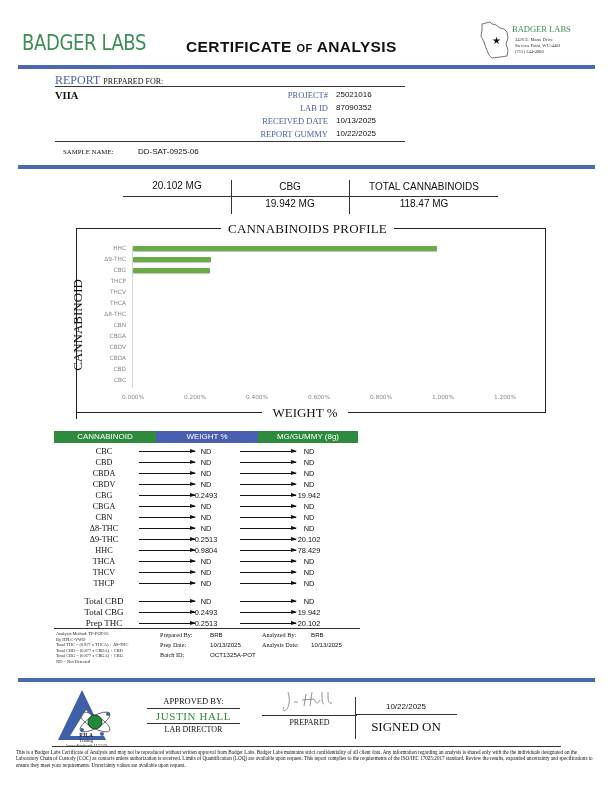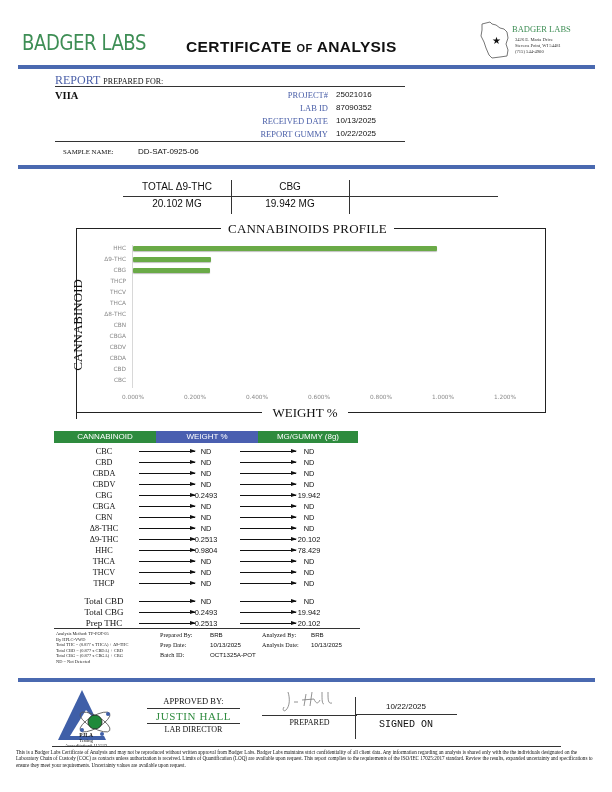--- a/index.html
+++ b/index.html
@@ -135,29 +135,32 @@
 <div id="sample" class="abs">
   <span class="k">SAMPLE NAME:</span>
   <span>DD-SAT-0925-06</span>
 </div>
 
 <div class="abs bluebar" style="left:18px;top:165px;width:577px;"></div>
 
 <div id="summary" class="abs">
   <div class="mid"></div>
   <div class="col" style="left:18px;width:108px;">
-    <div class="h">TOTAL Δ9-THC</div>
     <div class="v">20.102 MG</div>
   </div>
   <div class="divider" style="left:126px;"></div>
   <div class="col" style="left:126px;width:118px;">
     <div class="h">CBG</div>
     <div class="v">19.942 MG</div>
   </div>
   <div class="divider" style="left:244px;"></div>
+  <div class="col" style="left:244px;width:150px;">
+    <div class="h">TOTAL CANNABINOIDS</div>
+    <div class="v">118.47 MG</div>
+  </div>
 </div>
 
 <div id="cannabinoid-chart">
   <div id="chart-frame-l" class="abs"></div>
   <div id="chart-frame-t1" class="abs"></div>
   <div id="chart-frame-t2" class="abs"></div>
   <div id="chart-frame-r" class="abs"></div>
   <div id="chart-frame-b1" class="abs"></div>
   <div id="chart-frame-b2" class="abs"></div>
   <div id="chart-title" class="abs">CANNABINOIDS PROFILE</div>
@@ -464,17 +467,17 @@
     <path d="M26 4 L24 16 M32 2 L30 16 M22 10 L34 9 C36 14 38 14 40 10 M42 2 C42 10 42 14 44 14 M48 2 C48 10 48 14 52 13" fill="none" stroke="#777" stroke-width="0.8"></path>
   </svg>
   <div style="position:absolute;left:0;top:25px;width:95px;height:1px;background:#333;"></div>
   <div style="position:absolute;left:0;top:28px;width:95px;text-align:center;font-family:'Liberation Serif',serif;font-size:8px;">PREPARED</div>
 </div>
 
 <div id="signed" class="abs">
   <div style="position:absolute;left:0;top:0;width:1px;height:42px;background:#333;"></div>
   <div style="position:absolute;left:0;top:17px;width:102px;height:1px;background:#333;"></div>
   <div style="position:absolute;left:6px;top:5px;width:90px;text-align:center;font-size:8px;">10/22/2025</div>
-  <div style="position:absolute;left:6px;top:22px;width:90px;text-align:center;font-family:Liberation Mono, monospace;font-size:10px;">SIGNED ON</div>
+  <div style="position:absolute;left:6px;top:22px;width:90px;text-align:center;font-family:Liberation Serif, serif;font-size:13px;">SIGNED ON</div>
 </div>
 
 <div id="footer-line" class="abs"></div>
 <div id="footer" class="abs">This is a Badger Labs Certificate of Analysis and may not be reproduced without written approval from Badger Labs. Badger Labs maintains strict confidentiality of all client data. Any information regarding an analysis is shared only with the the individuals designated on the Laboratory Chain of Custody (COC) as contacts unless authorization is received. Limits of Quantification (LOQ) are available upon request. This report complies to the requirements of the ISO/IEC 17025:2017 standard. Review the results, expanded uncertainty and specifications to ensure they meet your requirements. Uncertainty values are available upon request.</div>
 
 </body></html>

